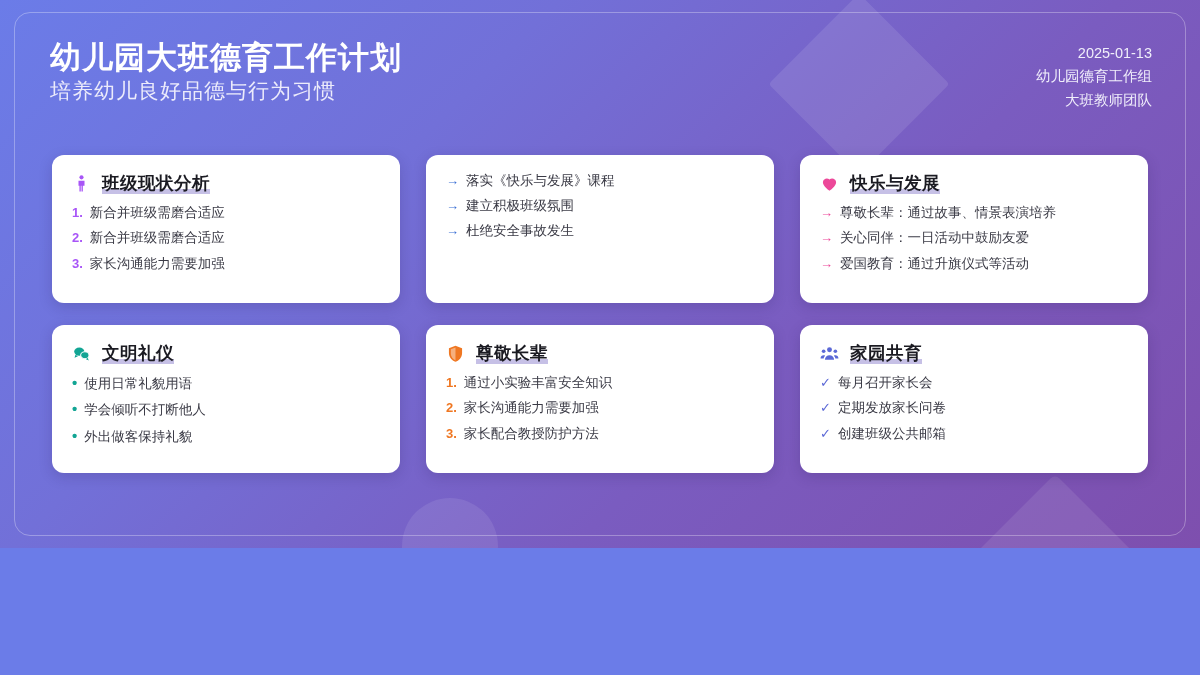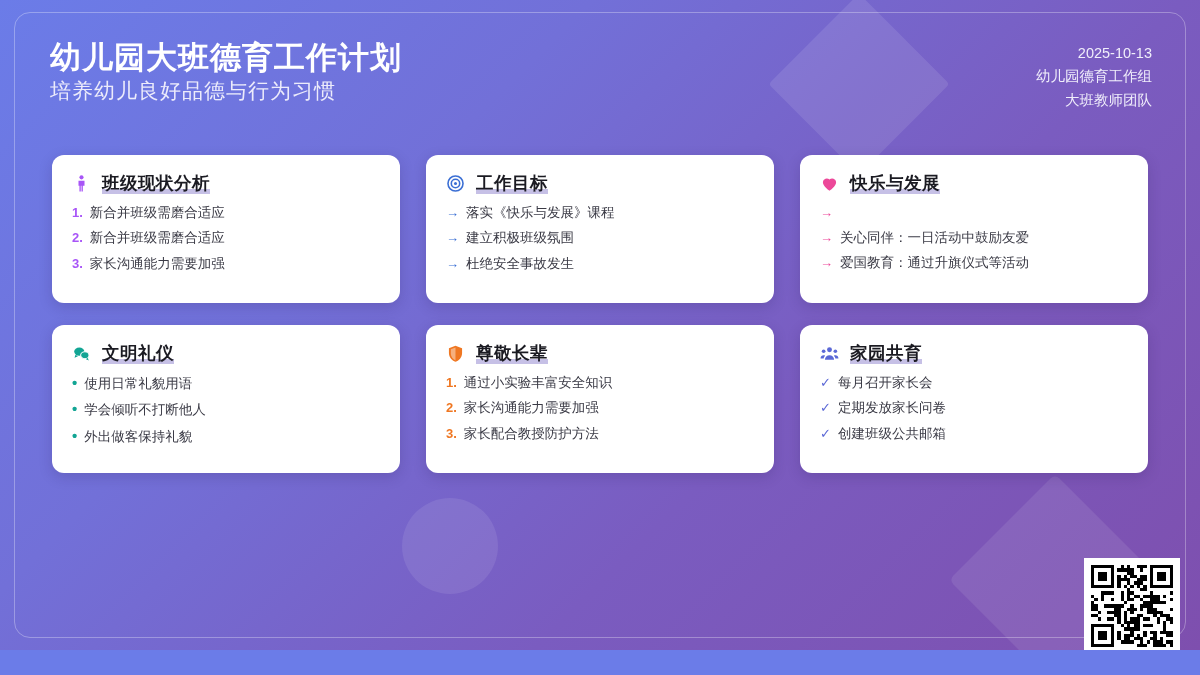--- a/index.html
+++ b/index.html
@@ -5,21 +5,21 @@
   * { margin:0; padding:0; box-sizing:border-box; }
   html, body { width:1200px; height:675px; overflow:hidden; }
   body {
     font-family:"Liberation Sans","DejaVu Sans",sans-serif;
     background:#6b7ce8;
     position:relative;
   }
 
   
   #slide{
-    position:absolute; inset:0; width:1200px; height:650px;
+    position:absolute; inset:0; width:1200px; height:548px;
     background:linear-gradient(135deg,#6b7ce8 0%, #7270d8 32%, #7a5cc0 64%, #7e4fae 100%);
     overflow:hidden;
   }
   .frame{
     position:absolute; left:14px; top:12px; right:14px; bottom:12px;
     border:1px solid rgba(255,255,255,0.30);
     border-radius:16px;
     pointer-events:none;
   }
   .deco{ position:absolute; pointer-events:none; }
@@ -106,21 +106,21 @@
   <div class="deco diamond d2"></div>
   <div class="deco diamond d3"></div>
   <div class="deco circ"></div>
 
   <div class="header">
     <div class="htext">
       <div class="title">幼儿园大班德育工作计划</div>
       <div class="subtitle">培养幼儿良好品德与行为习惯</div>
     </div>
     <div class="meta">
-      <div>2025-10-13</div>
+      <div>2025-01-13</div>
       <div>幼儿园德育工作组</div>
       <div>大班教师团队</div>
     </div>
   </div>
 
   <div class="grid" id="card-grid">
       <div class="card">
         <div class="card-head">
           <svg class="icon" xmlns="http://www.w3.org/2000/svg" viewBox="0 0 24 24">
             <circle cx="12" cy="4.2" r="2.6" fill="#a855f7"></circle>
@@ -137,28 +137,20 @@
             <span class="mk num" style="color: rgb(168, 85, 247);">2.</span>
             <span class="txt">新合并班级需磨合适应</span>
           </li>
           <li>
             <span class="mk num" style="color: rgb(168, 85, 247);">3.</span>
             <span class="txt">家长沟通能力需要加强</span>
           </li>
         </ul>
       </div>
       <div class="card">
-        <div class="card-head">
-          <svg class="icon" xmlns="http://www.w3.org/2000/svg" viewBox="0 0 24 24">
-            <circle cx="12" cy="12" r="9.5" fill="none" stroke="#3b6fd4" stroke-width="2"></circle>
-            <circle cx="12" cy="12" r="5.3" fill="none" stroke="#3b6fd4" stroke-width="2"></circle>
-            <circle cx="12" cy="12" r="1.9" fill="#3b6fd4"></circle>
-          </svg>
-          <div class="card-title">工作目标</div>
-        </div>
         <ul class="items">
           <li>
             <span class="mk arw" style="color: rgb(59, 111, 212);">→</span>
             <span class="txt">落实《快乐与发展》课程</span>
           </li>
           <li>
             <span class="mk arw" style="color: rgb(59, 111, 212);">→</span>
             <span class="txt">建立积极班级氛围</span>
           </li>
           <li>
@@ -170,20 +162,21 @@
       <div class="card">
         <div class="card-head">
           <svg class="icon" xmlns="http://www.w3.org/2000/svg" viewBox="0 0 24 24">
             <path d="M12 21s-8.4-5.2-8.4-11A4.9 4.9 0 0 1 12 7.1 4.9 4.9 0 0 1 20.4 10c0 5.8-8.4 11-8.4 11z" fill="#ec4899"></path>
           </svg>
           <div class="card-title">快乐与发展</div>
         </div>
         <ul class="items">
           <li>
             <span class="mk arw" style="color: rgb(236, 72, 153);">→</span>
+            <span class="txt">尊敬长辈：通过故事、情景表演培养</span>
           </li>
           <li>
             <span class="mk arw" style="color: rgb(236, 72, 153);">→</span>
             <span class="txt">关心同伴：一日活动中鼓励友爱</span>
           </li>
           <li>
             <span class="mk arw" style="color: rgb(236, 72, 153);">→</span>
             <span class="txt">爱国教育：通过升旗仪式等活动</span>
           </li>
         </ul>

